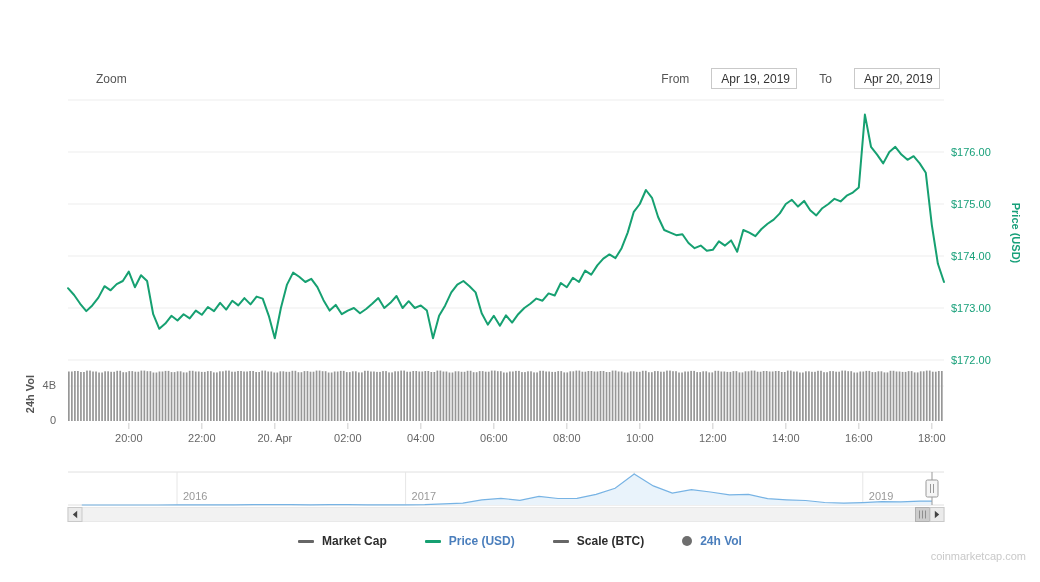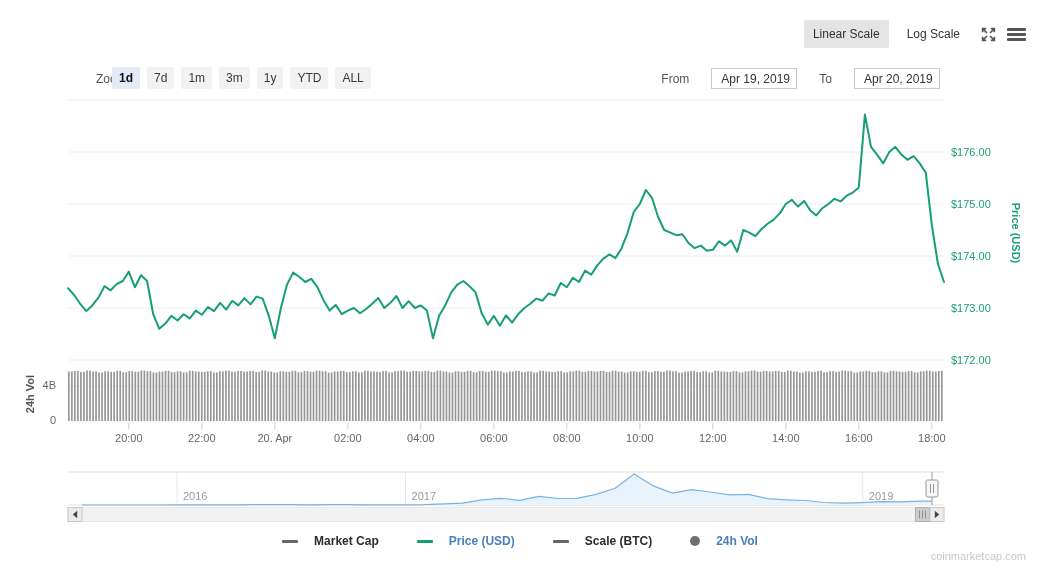--- a/index.html
+++ b/index.html
@@ -30,21 +30,21 @@
   .axis-title { position:absolute; font-size:11px; font-weight:bold; white-space:nowrap; z-index:1; }
   .axis-title-price { width:80px; text-align:center; left:976px; top:227px; color:#18a07a; transform:rotate(90deg); }
   .axis-title-vol { width:60px; text-align:center; left:0px; top:388px; color:#555; transform:rotate(-90deg); }
 
   
   .legend { position:absolute; left:0; top:534px; width:100%; display:flex; justify-content:center; gap:38px; z-index:1; }
   .legend-item { display:flex; align-items:center; gap:8px; font-size:12px; font-weight:bold; cursor:pointer; }
   .legend-item .dash { display:inline-block; width:16px; height:3px; border-radius:1px; background:#666; }
   .legend-item .dash.green { background:#16a071; }
   .legend-item .dot { display:inline-block; width:10px; height:10px; border-radius:50%; background:#6e6e6e; }
-  .legend-item .lbl { color:#2d2d2d;margin-left:8px; }
+  .legend-item .lbl { color:#2d2d2d; }
   .legend-item .lbl.active { color:#4a7ebc; }
 
   .watermark { position:absolute; right:14px; top:550px; font-size:11px; color:#c9c9c9; z-index:1; }
 </style>
 </head>
 <body>
 
 <div class="stage">
 
   <svg id="chart-svg" width="1040" height="582">
@@ -399,51 +399,23 @@
       <rect x="915.5" y="507.5" width="14" height="14" fill="#cdcdcd" stroke="#b0b0b0"></rect>
       <line x1="919.5" y1="510.5" x2="919.5" y2="518.5" stroke="#8f8f8f"></line>
       <line x1="922.5" y1="510.5" x2="922.5" y2="518.5" stroke="#8f8f8f"></line>
       <line x1="925.5" y1="510.5" x2="925.5" y2="518.5" stroke="#8f8f8f"></line>
       <rect x="68" y="507.5" width="14" height="14" fill="#ebebeb" stroke="#c9c9c9"></rect>
       <path d="M77.2,510.8 L72.8,514.5 L77.2,518.2 Z" fill="#444"></path>
       <rect x="930" y="507.5" width="14" height="14" fill="#ebebeb" stroke="#c9c9c9"></rect>
       <path d="M934.8,510.8 L939.2,514.5 L934.8,518.2 Z" fill="#444"></path>
     </svg>
 
-  <div class="header-right">
-    <button class="scale-btn active">Linear Scale</button>
-    <button class="scale-btn">Log Scale</button>
-    <span class="icon-btn">
-      <svg width="17" height="17" viewBox="0 0 17 17">
-        <g stroke="#555" stroke-width="1.6" fill="none">
-          <path d="M7 7 L2.6 2.6 M2.6 6.2 V2.6 H6.2"></path>
-          <path d="M10 7 L14.4 2.6 M10.8 2.6 H14.4 V6.2"></path>
-          <path d="M10 10 L14.4 14.4 M14.4 10.8 V14.4 H10.8"></path>
-          <path d="M7 10 L2.6 14.4 M6.2 14.4 H2.6 V10.8"></path>
-        </g>
-      </svg>
-    </span>
-    <span class="burger">
-        <span></span>
-        <span></span>
-        <span></span>
-      </span>
-  </div>
 
   <div class="toolbar">
     <span class="zoom-label">Zoom</span>
-    <div class="zoom-buttons" id="zoom-buttons">
-        <button class="zoom-btn active">1d</button>
-        <button class="zoom-btn">7d</button>
-        <button class="zoom-btn">1m</button>
-        <button class="zoom-btn">3m</button>
-        <button class="zoom-btn">1y</button>
-        <button class="zoom-btn">YTD</button>
-        <button class="zoom-btn">ALL</button>
-      </div>
     <div class="range">
       <span class="range-label">From</span>
       <input class="date-input" readonly="" value="Apr 19, 2019" style="">
       <span class="range-label">To</span>
       <input class="date-input" readonly="" value="Apr 20, 2019" style="">
     </div>
   </div>
 
   <div class="axis-title axis-title-price">Price (USD)</div>
   <div class="axis-title axis-title-vol">24h Vol</div>

